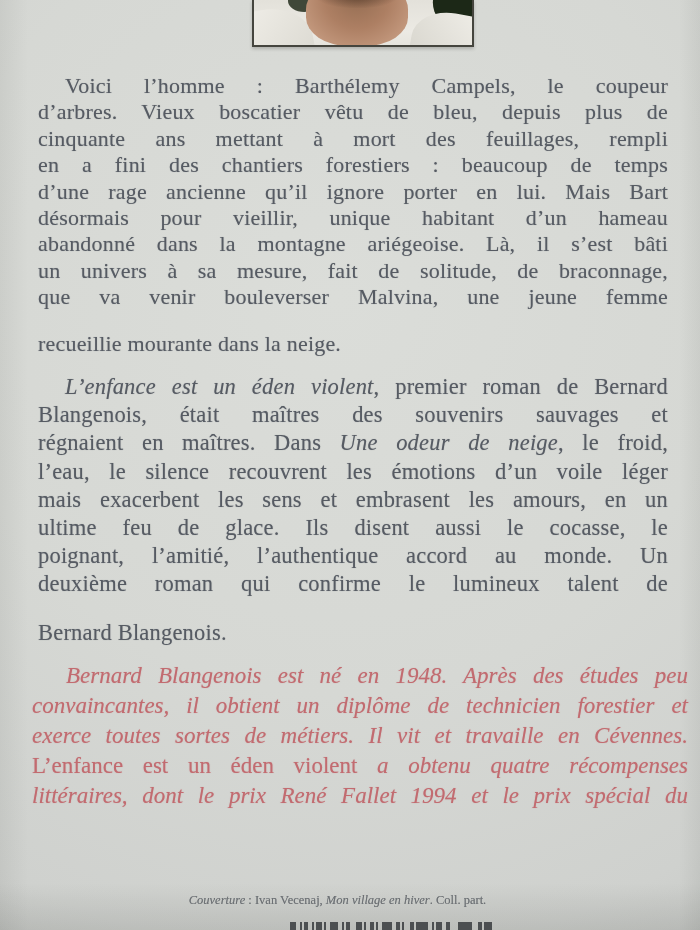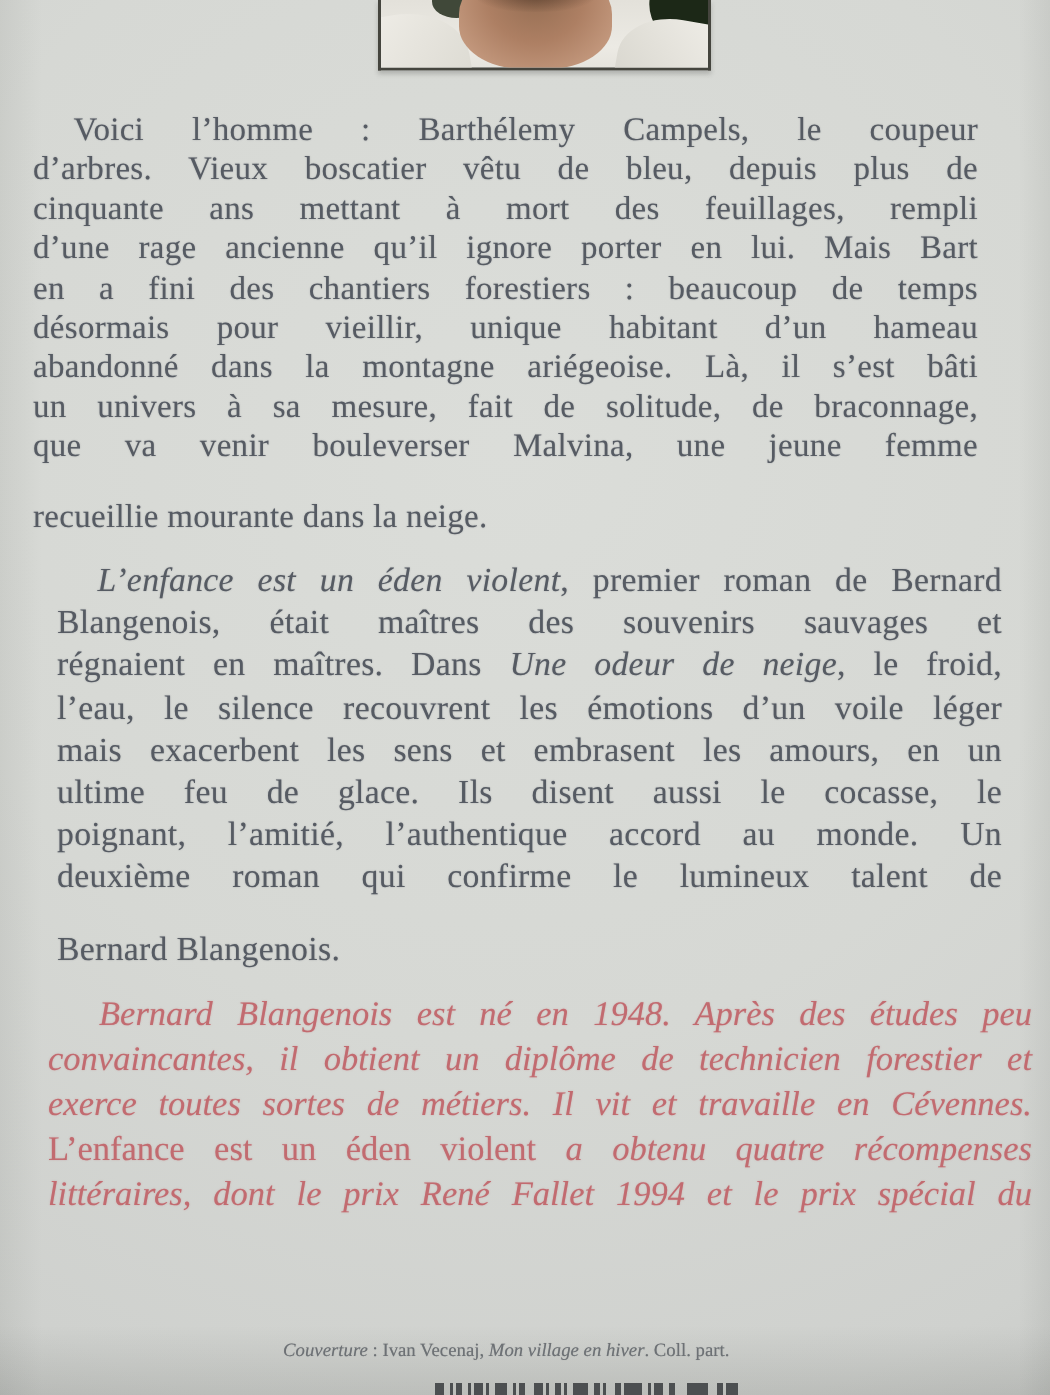--- a/index.html
+++ b/index.html
@@ -65,21 +65,21 @@
   
   .para { position: absolute; }
   .para .line {
     text-align: justify;
     text-align-last: justify;
     white-space: nowrap;
   }
   .para .line.last { text-align-last: left; margin-top: 20px; }
   .para .line.first { text-indent: 27px; }
 
-  .p1 { top: 73px; left: 22px; width: 630px; font-size: 22px; color: #565b63;
+  .p1 { top: 73px; left: 38px; width: 630px; font-size: 22px; color: #565b63;
         text-shadow: 0 0 1px rgba(86,91,99,0.45); letter-spacing: .2px; }
   .p1 .line { height: 26.4px; line-height: 26.4px; }
 
   .p2 { top: 373px; left: 38px; width: 630px; font-size: 22.5px; color: #565b63;
         text-shadow: 0 0 1px rgba(86,91,99,0.45); letter-spacing: .2px; }
   .p2 .line { height: 28.2px; line-height: 28.2px; font-family: Liberation Serif, serif; }
 
   .red { top: 661px; left: 32px; width: 656px; font-size: 23px; font-style: italic;
          color: #c26b70; text-shadow: 0 0 1px rgba(194,107,112,0.5); }
   .red .line { height: 30px; line-height: 30px; }
@@ -108,22 +108,22 @@
     <div class="ph-collar-left"></div>
     <div class="ph-neck"></div>
     <div class="ph-chin-shadow"></div>
     <div class="ph-collar-right"></div>
   </div>
 
   <div class="para p1">
       <div class="line first"><span>Voici l’homme : Barthélemy Campels, le coupeur</span></div>
       <div class="line"><span>d’arbres. Vieux boscatier vêtu de bleu, depuis plus de</span></div>
       <div class="line"><span>cinquante ans mettant à mort des feuillages, rempli</span></div>
+      <div class="line"><span>en a fini des chantiers forestiers : beaucoup de temps</span></div>
       <div class="line"><span>d’une rage ancienne qu’il ignore porter en lui. Mais Bart</span></div>
-      <div class="line"><span>en a fini des chantiers forestiers : beaucoup de temps</span></div>
       <div class="line"><span>désormais pour vieillir, unique habitant d’un hameau</span></div>
       <div class="line"><span>abandonné dans la montagne ariégeoise. Là, il s’est bâti</span></div>
       <div class="line"><span>un univers à sa mesure, fait de solitude, de braconnage,</span></div>
       <div class="line"><span>que va venir bouleverser Malvina, une jeune femme</span></div>
       <div class="line last"><span>recueillie mourante dans la neige.</span></div>
     </div>
   <div class="para p2">
       <div class="line first"><span style="font-style: italic;">L’enfance est un éden violent</span><span>, premier roman de Bernard</span></div>
       <div class="line"><span>Blangenois, était maîtres des souvenirs sauvages et</span></div>
       <div class="line"><span>régnaient en maîtres. Dans </span><span style="font-style: italic;">Une odeur de neige</span><span>, le froid,</span></div>

